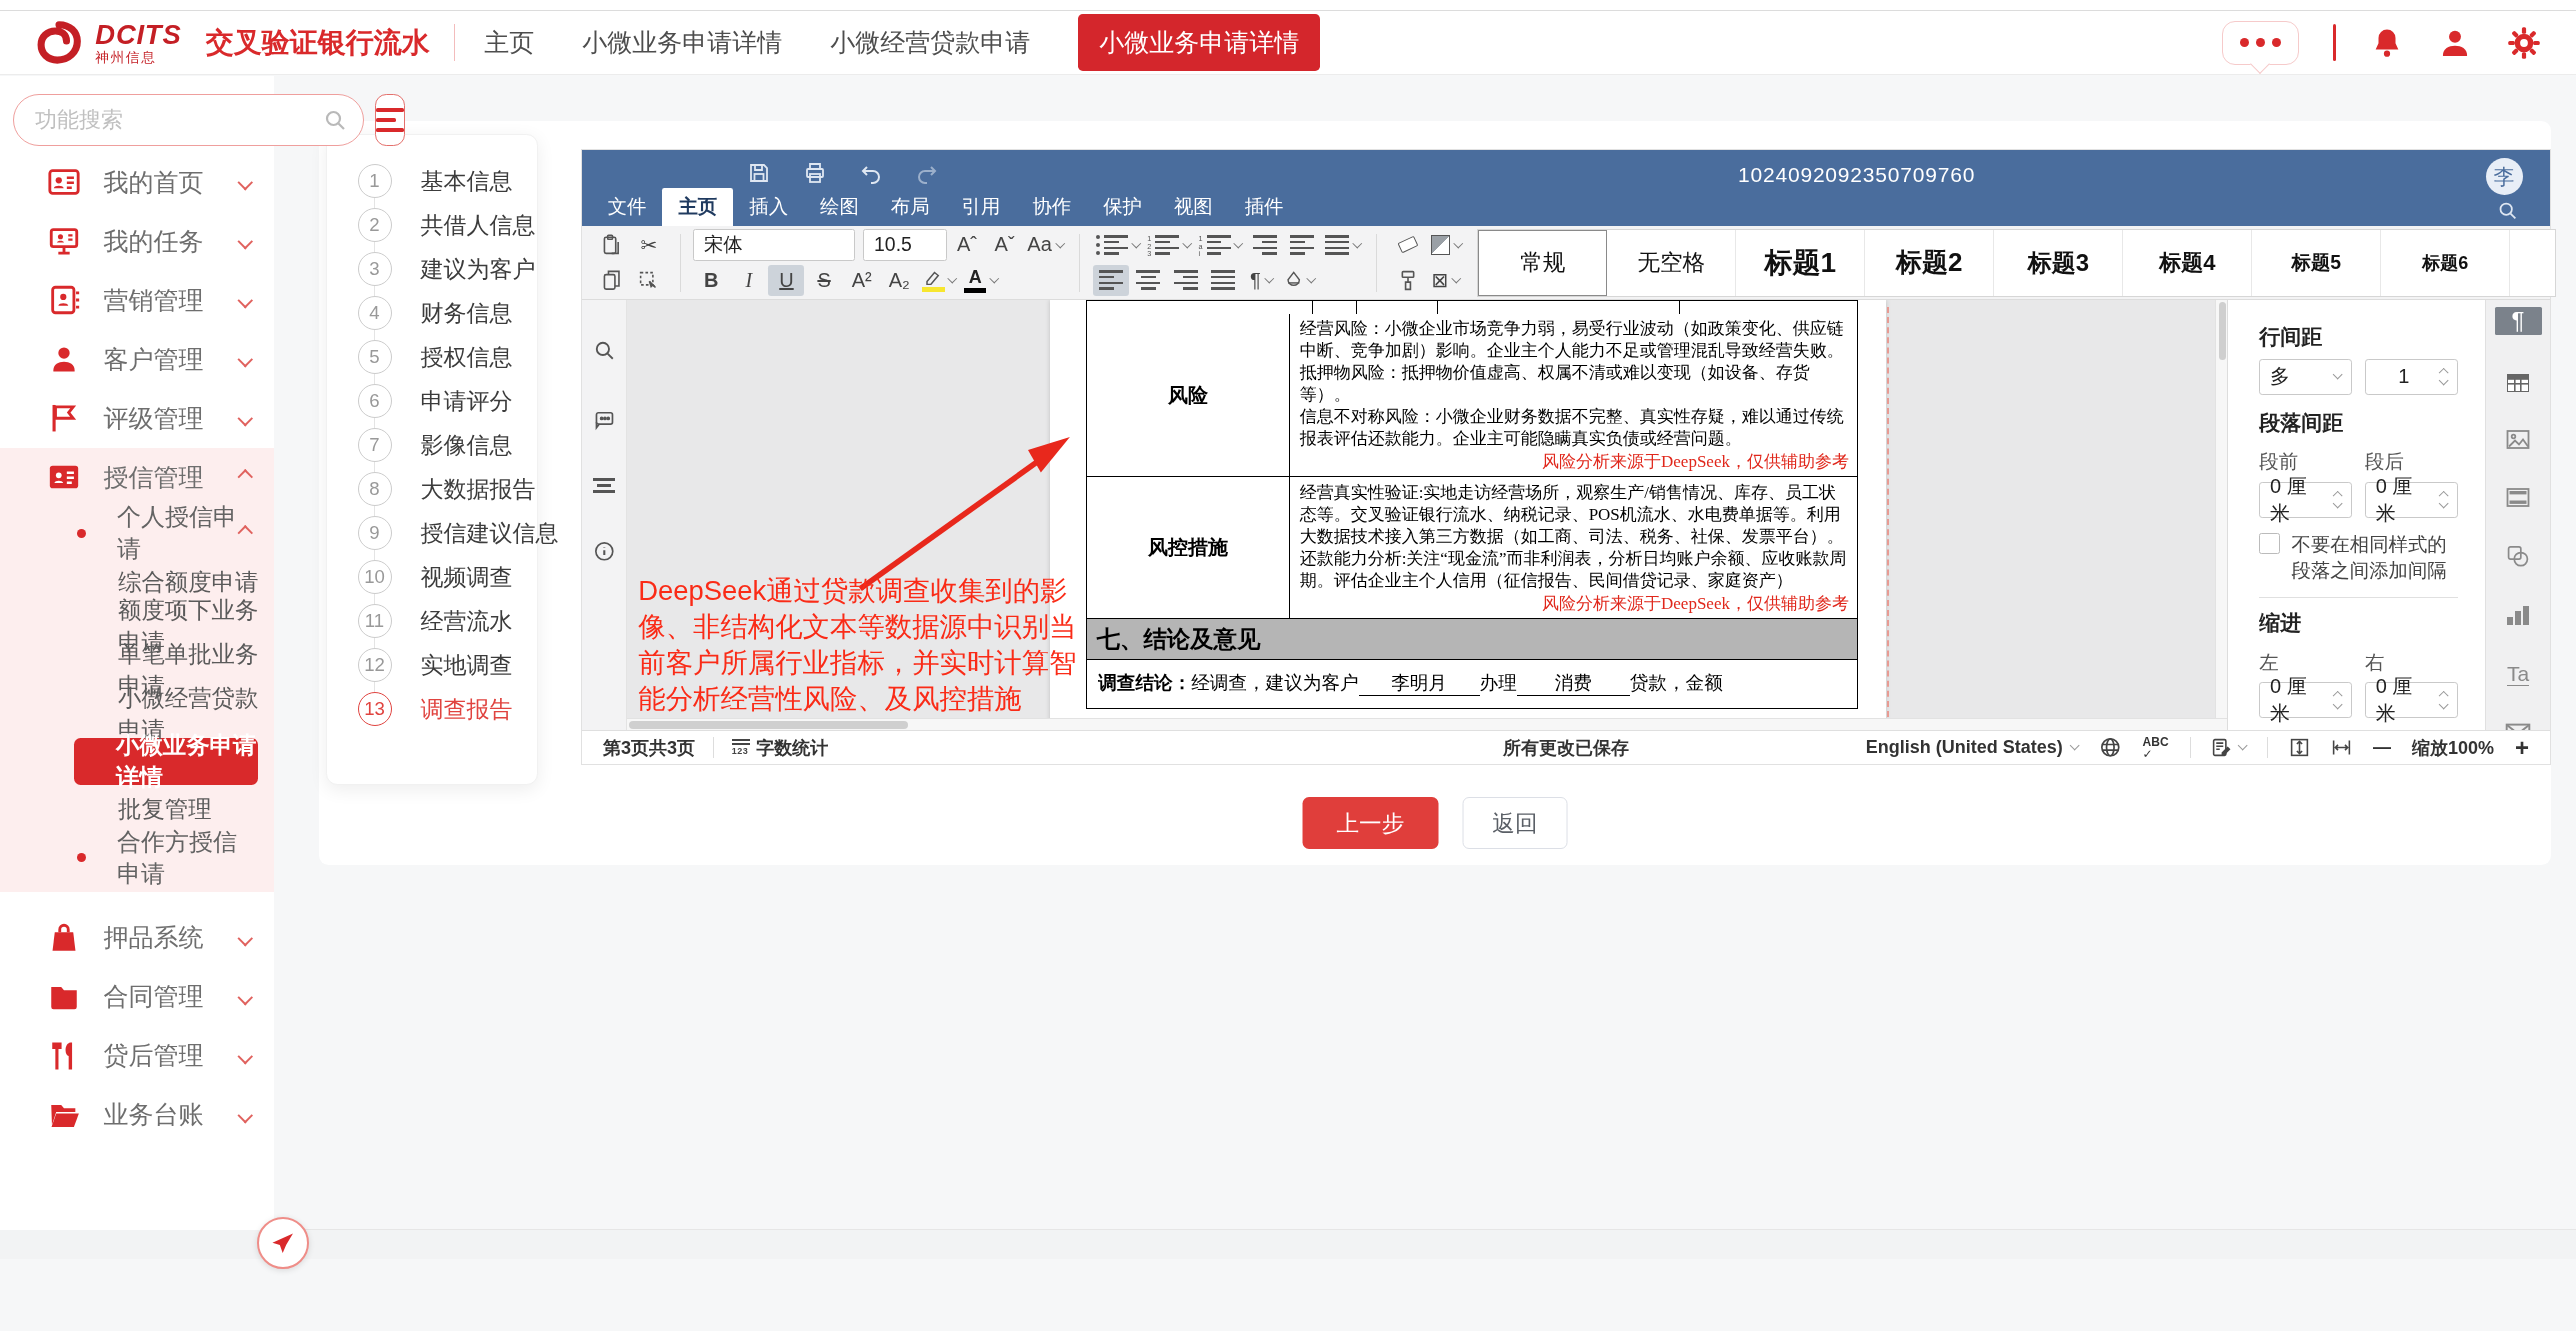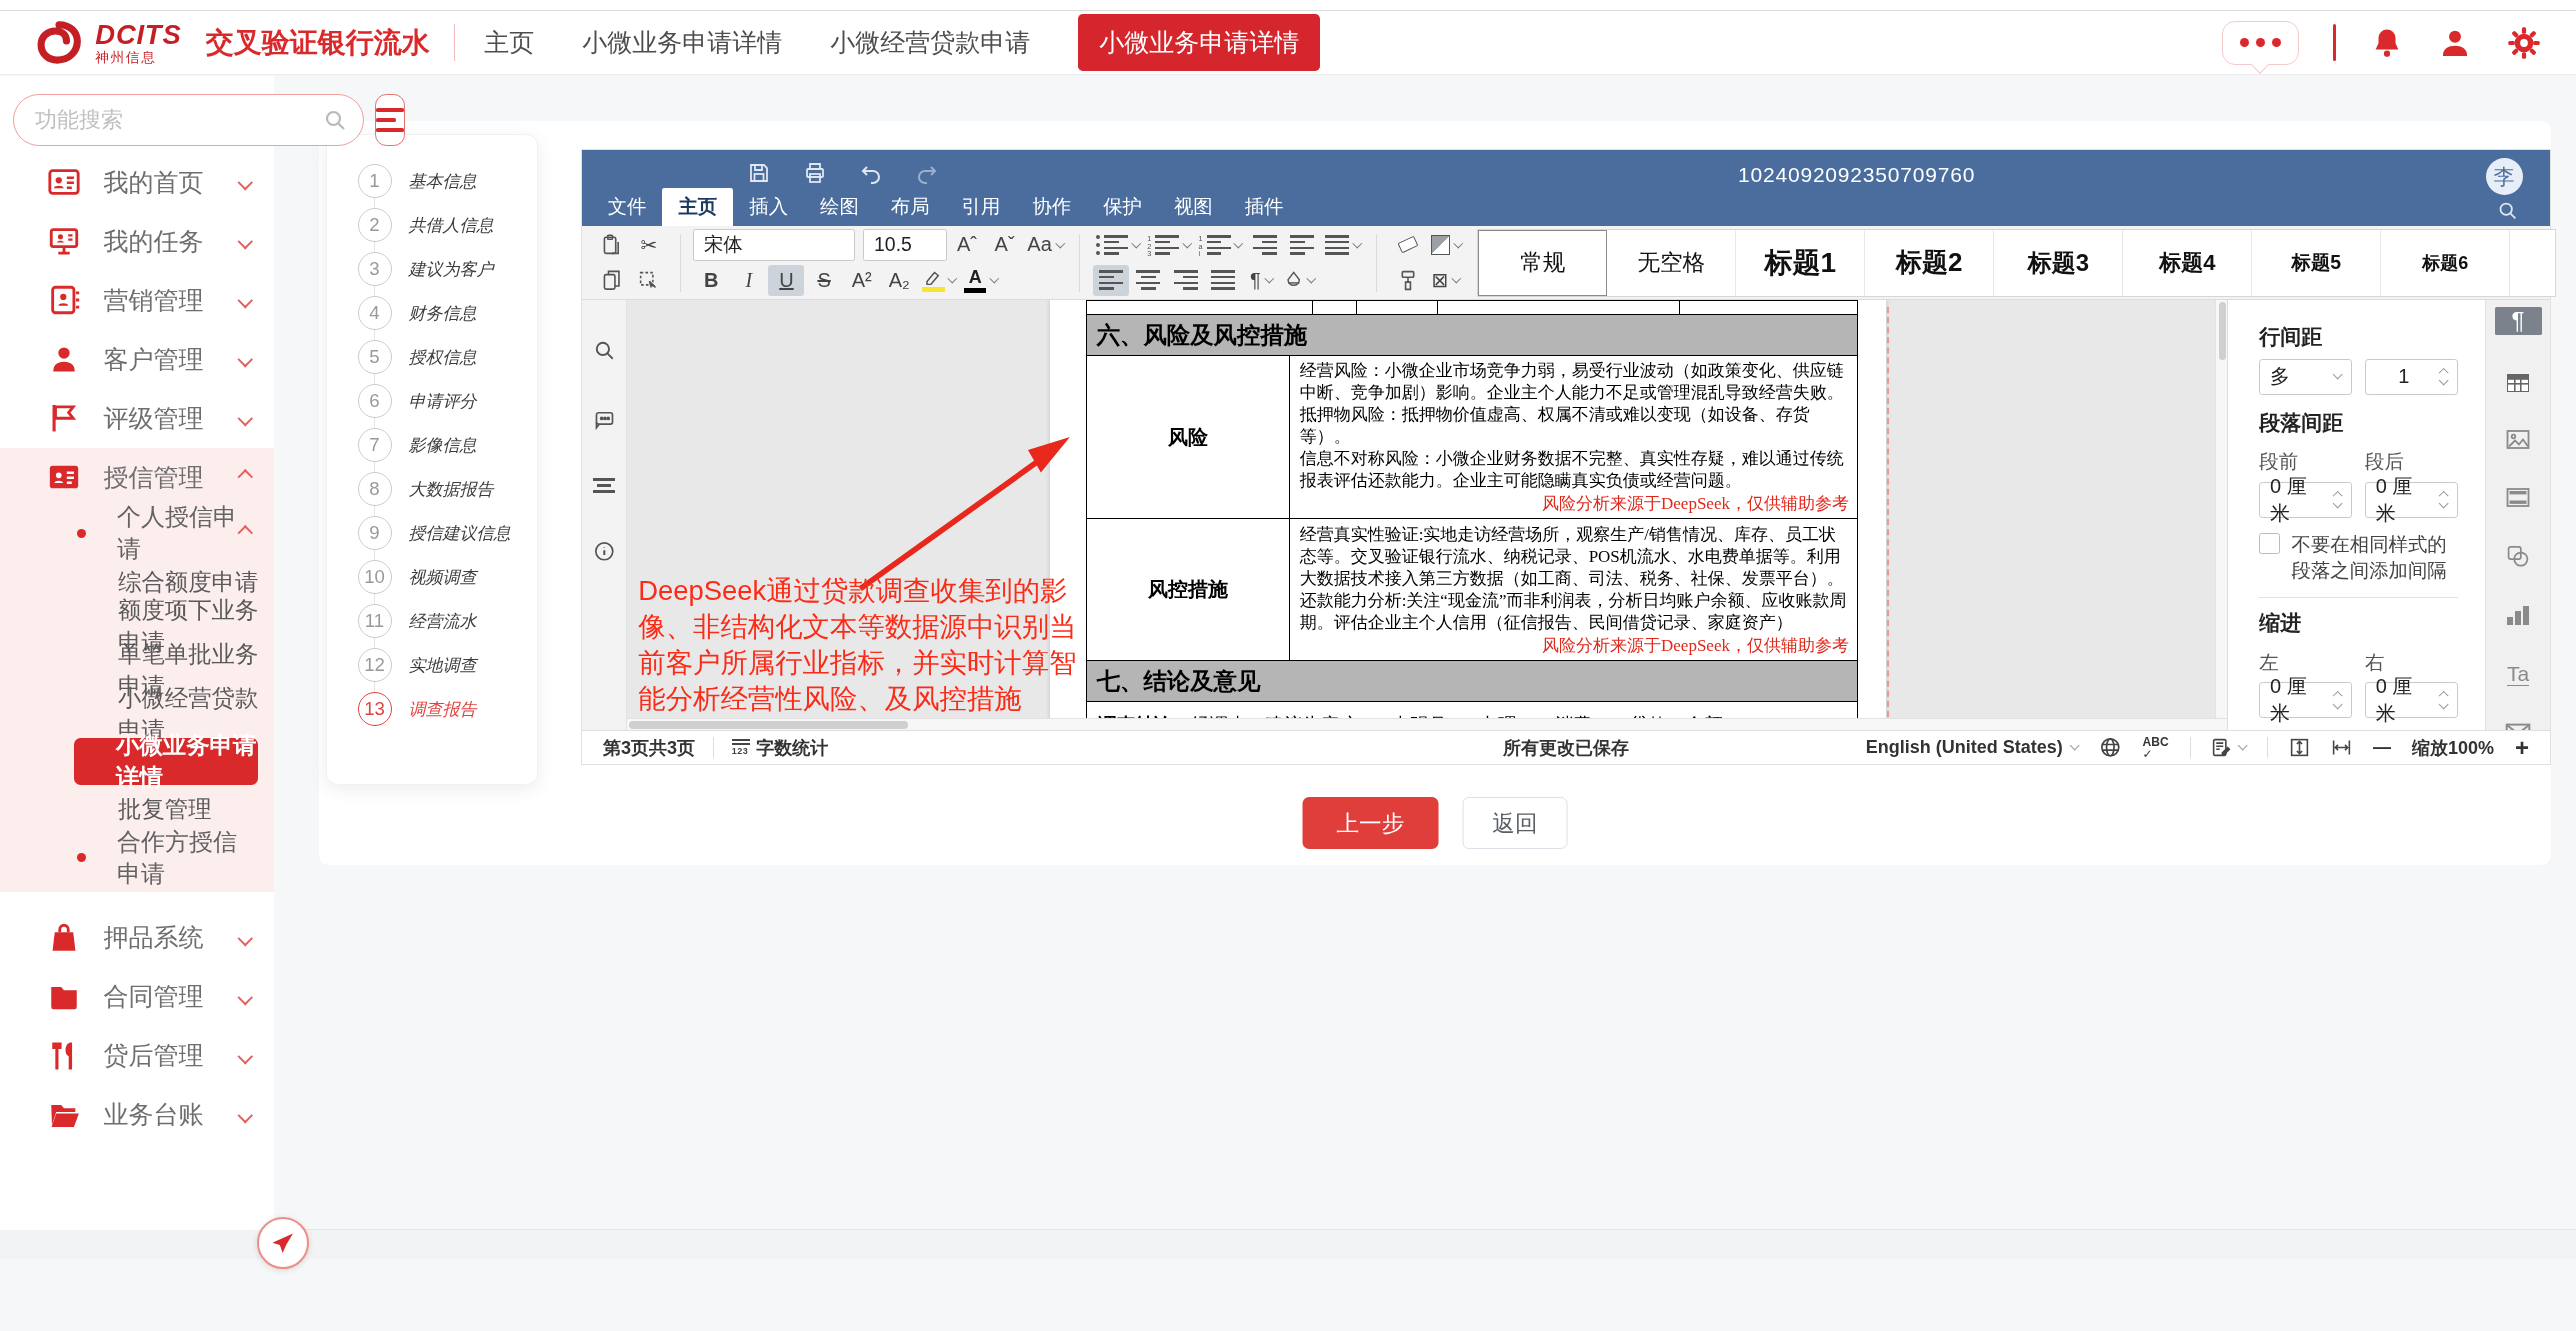--- a/index.html
+++ b/index.html
@@ -56,21 +56,21 @@
 
   
   .main-card { position:absolute; left:319px; top:121px; width:2232px; height:744px; background:#fff; border-radius:9.7px; }
 
   
   .steps-panel { position:absolute; left:6.5px; top:13px; width:212px; height:651px; background:#fff; border-radius:11.3px; border:0.8px solid #f1f1f1; box-shadow:0 4.8px 18px rgba(0,0,0,.07); padding:24px 0 0 31px; }
   .steps { position:relative; }
   .steps::before { content:''; position:absolute; left:16px; top:21px; bottom:22.6px; width:1.6px; background:#e4e4e4; }
   .step { display:flex; align-items:center; height:44px; position:relative; }
   .step-num { width:34px; height:34px; border:1.6px solid #ccc; border-radius:50%; color:#999; display:flex; align-items:center; justify-content:center; font-size:18.6px; background:#fff; z-index:1; flex:none; }
-  .step-label { margin-left:17px; font-size:17px; color:#3c3c3c; white-space:nowrap;font-style:italic; }
+  .step-label { margin-left:29px; font-size:23px; color:#3c3c3c; white-space:nowrap; }
   .step.active .step-num { border-color:#e0433f; color:#e0433f; }
   .step.active .step-label { color:#e0433f; }
 
   
   .editor { position:absolute; left:262px; top:28px; width:1970px; height:616px; border:0.8px solid #e1e1e1; display:flex; flex-direction:column; background:#fff; }
   .ed-blue { background:#4a6d9d; color:#e9eef5; position:relative; }
   .ed-title { height:45px; display:flex; align-items:center; padding-left:165px; gap:32px; }
   .ed-title .doc-id { position:absolute; left:1156px; top:13px; font-size:21px; color:#fff; letter-spacing:0.8px; }
   .ed-avatar { position:absolute; right:27.4px; top:8px; width:37px; height:37px; border-radius:50%; background:#e8eef7; color:#4a6d9d; font-size:21px; display:flex; align-items:center; justify-content:center; }
   .ed-menu { height:31px; display:flex; align-items:flex-end; padding-left:9.7px; position:relative; }
@@ -775,21 +775,20 @@
       <div class="ed-canvas">
         <div class="page">
           <div class="ptable">
             <div class="prow-top">
               <i style="width:226px"></i>
                 <i style="width:44px"></i>
                 <i style="width:81px"></i>
                 <i style="width:242px"></i>
                 <i style="width:174px;border-right:none"></i>
             </div>
-            <div class="sec-head">六、风险及风控措施</div>
             <div class="dtable">
               <div class="dlabel">风险</div>
               <div class="dcontent">
                 <div>经营风险：小微企业市场竞争力弱，易受行业波动（如政策变化、供应链中断、竞争加剧）影响。企业主个人能力不足或管理混乱导致经营失败。</div>
                 <div>抵押物风险：抵押物价值虚高、权属不清或难以变现（如设备、存货等）。</div>
                 <div>信息不对称风险：小微企业财务数据不完整、真实性存疑，难以通过传统报表评估还款能力。企业主可能隐瞒真实负债或经营问题。</div>
                 <div class="dnote">风险分析来源于DeepSeek，仅供辅助参考</div>
               </div>
             </div>
             <div class="dtable">

